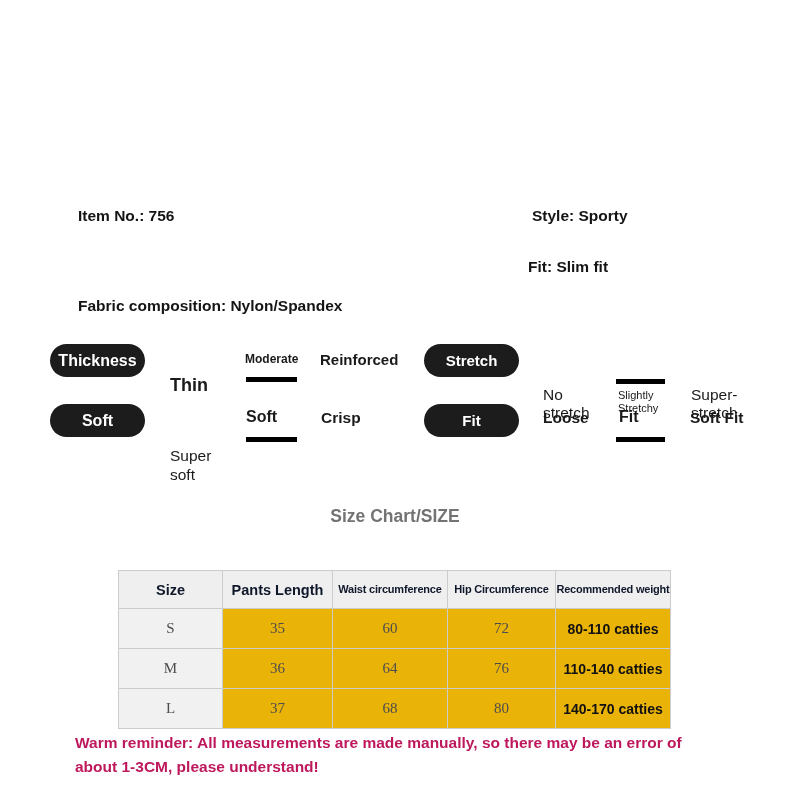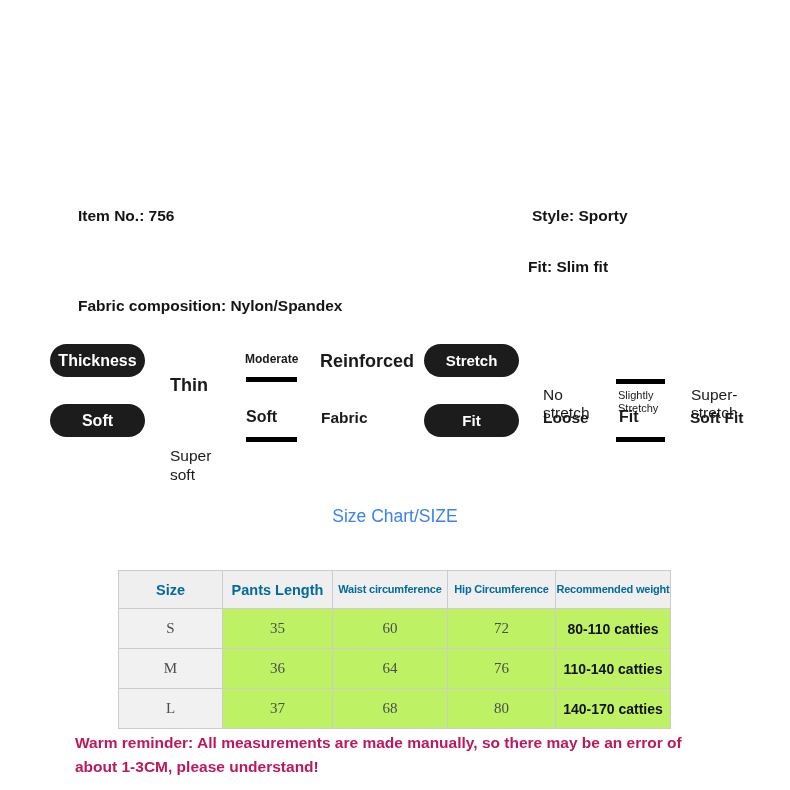--- a/index.html
+++ b/index.html
@@ -51,48 +51,48 @@
     margin-top: 44px;
   }
   .underline-bar {
     background: #000000;
     height: 5px;
   }
   .chart-heading {
     left: 0; right: 0; top: 506px;
     text-align: center;
     font-size: 17.5px;
-    font-weight: 400;
-    color: #3b82f6;
+    font-weight: 700;
+    color: #737373;
   }
   table.size-table {
     position: absolute;
     left: 118px;
     top: 570px;
     width: 552px;
     border-collapse: collapse;
     table-layout: fixed;
   }
   table.size-table th, table.size-table td {
     border: 1px solid #cccccc;
     text-align: center;
     vertical-align: middle;
     padding: 0;
   }
   table.size-table th {
     background: #efefef;
     height: 38px;
     font-weight: 700;
-    color: #0369a1;
+    color: #0f172a;
   }
   table.size-table th.big-head { font-size: 14.5px; }
   table.size-table th.small-head { font-size: 11px; line-height: 13px; letter-spacing: -0.2px; margin-left: 22px; }
   table.size-table td {
     height: 40px;
-    background: #bef264;
+    background: #eab308;
     font-family: "Liberation Serif", "DejaVu Serif", serif;
     font-size: 15px;
     color: #4d4d4d;
   }
   table.size-table td.size-col {
     background: #f1f1f1;
   }
   table.size-table td.weight-col {
     font-family: "Liberation Sans", "DejaVu Sans", sans-serif;
     font-size: 14px;
@@ -118,33 +118,33 @@
 
   <div class="abs info-line" style="left:78px; top:207px;">Item No.: 756</div>
   <div class="abs info-line" style="left:532px; top:207px;">Style: Sporty</div>
   <div class="abs info-line" style="left:78px; top:258px;margin-top:39px;">Fabric composition: Nylon/Spandex</div>
   <div class="abs info-line" style="left:528px; top:258px;">Fit: Slim fit</div>
 
   <div class="abs pill" style="left:50px; top:344px; font-size:16px;">Thickness</div>
   <div class="abs opt" style="left:170px; top:349px; font-size:18px;margin-top:26px;">Thin</div>
   <div class="abs opt" style="left:245px; top:352px; font-size:12px;text-align:right;">Moderate</div>
   <div class="abs underline-bar" style="left:246px; top:377px; width:51px;"></div>
-  <div class="abs opt" style="left:320px; top:351px; font-size:18px;">Reinforced</div>
+  <div class="abs opt" style="left:320px; top:351px; font-size:15px;">Reinforced</div>
 
   <div class="abs pill" style="left:424px; top:344px; font-size:15px;">Stretch</div>
   <div class="abs opt-wrap" style="left:543px; top:342px; width:62px; font-size:15.5px; line-height:18px;">No stretch</div>
   <div class="abs opt-wrap" style="left:618px; top:345px; width:58px; font-size:11px; line-height:12.5px;">Slightly Stretchy</div>
   <div class="abs underline-bar" style="left:616px; top:379px; width:49px;"></div>
   <div class="abs opt-wrap" style="left:691px; top:342px; width:62px; font-size:15.5px; line-height:18px;">Super-stretch</div>
 
   <div class="abs pill" style="left:50px; top:404px; font-size:16px;">Soft</div>
   <div class="abs opt-wrap" style="left:170px; top:403px; width:62px; font-size:15.5px; line-height:18.5px;">Super soft</div>
   <div class="abs opt" style="left:246px; top:408px; font-size:16px;">Soft</div>
   <div class="abs underline-bar" style="left:246px; top:437px; width:51px;"></div>
-  <div class="abs opt" style="left:321px; top:409px; font-size:15.5px;">Fabric</div>
+  <div class="abs opt" style="left:321px; top:409px; font-size:15.5px;">Crisp</div>
 
   <div class="abs pill" style="left:424px; top:404px; font-size:15px;">Fit</div>
   <div class="abs opt" style="left:543px; top:409px; font-size:15.5px;">Loose</div>
   <div class="abs opt" style="left:619px; top:408px; font-size:16px;">Fit</div>
   <div class="abs underline-bar" style="left:616px; top:437px; width:49px;"></div>
   <div class="abs opt" style="left:690px; top:409px; font-size:15.5px;">Soft Fit</div>
 
   <div class="abs chart-heading">Size Chart/SIZE</div>
 
   <table class="size-table">

